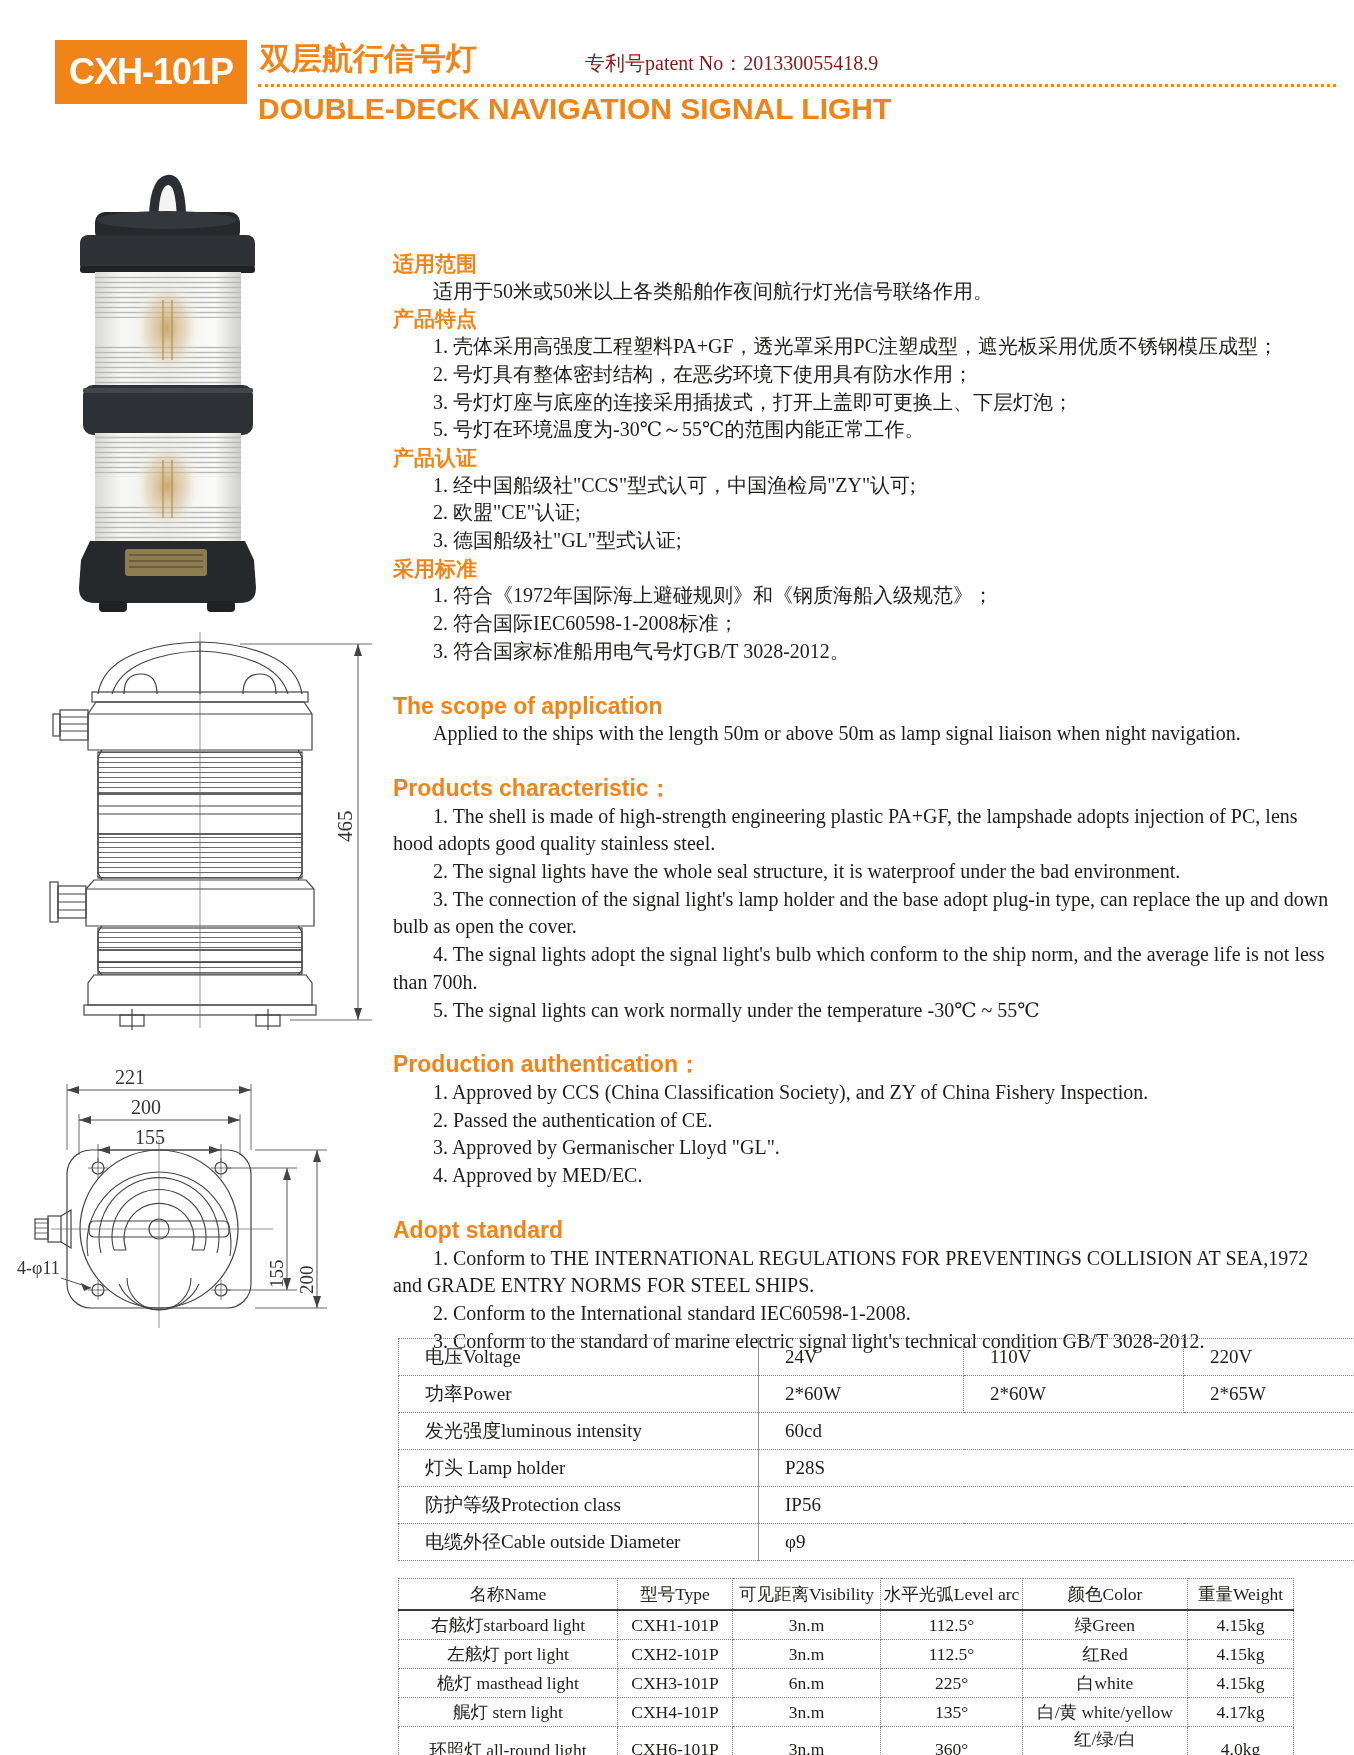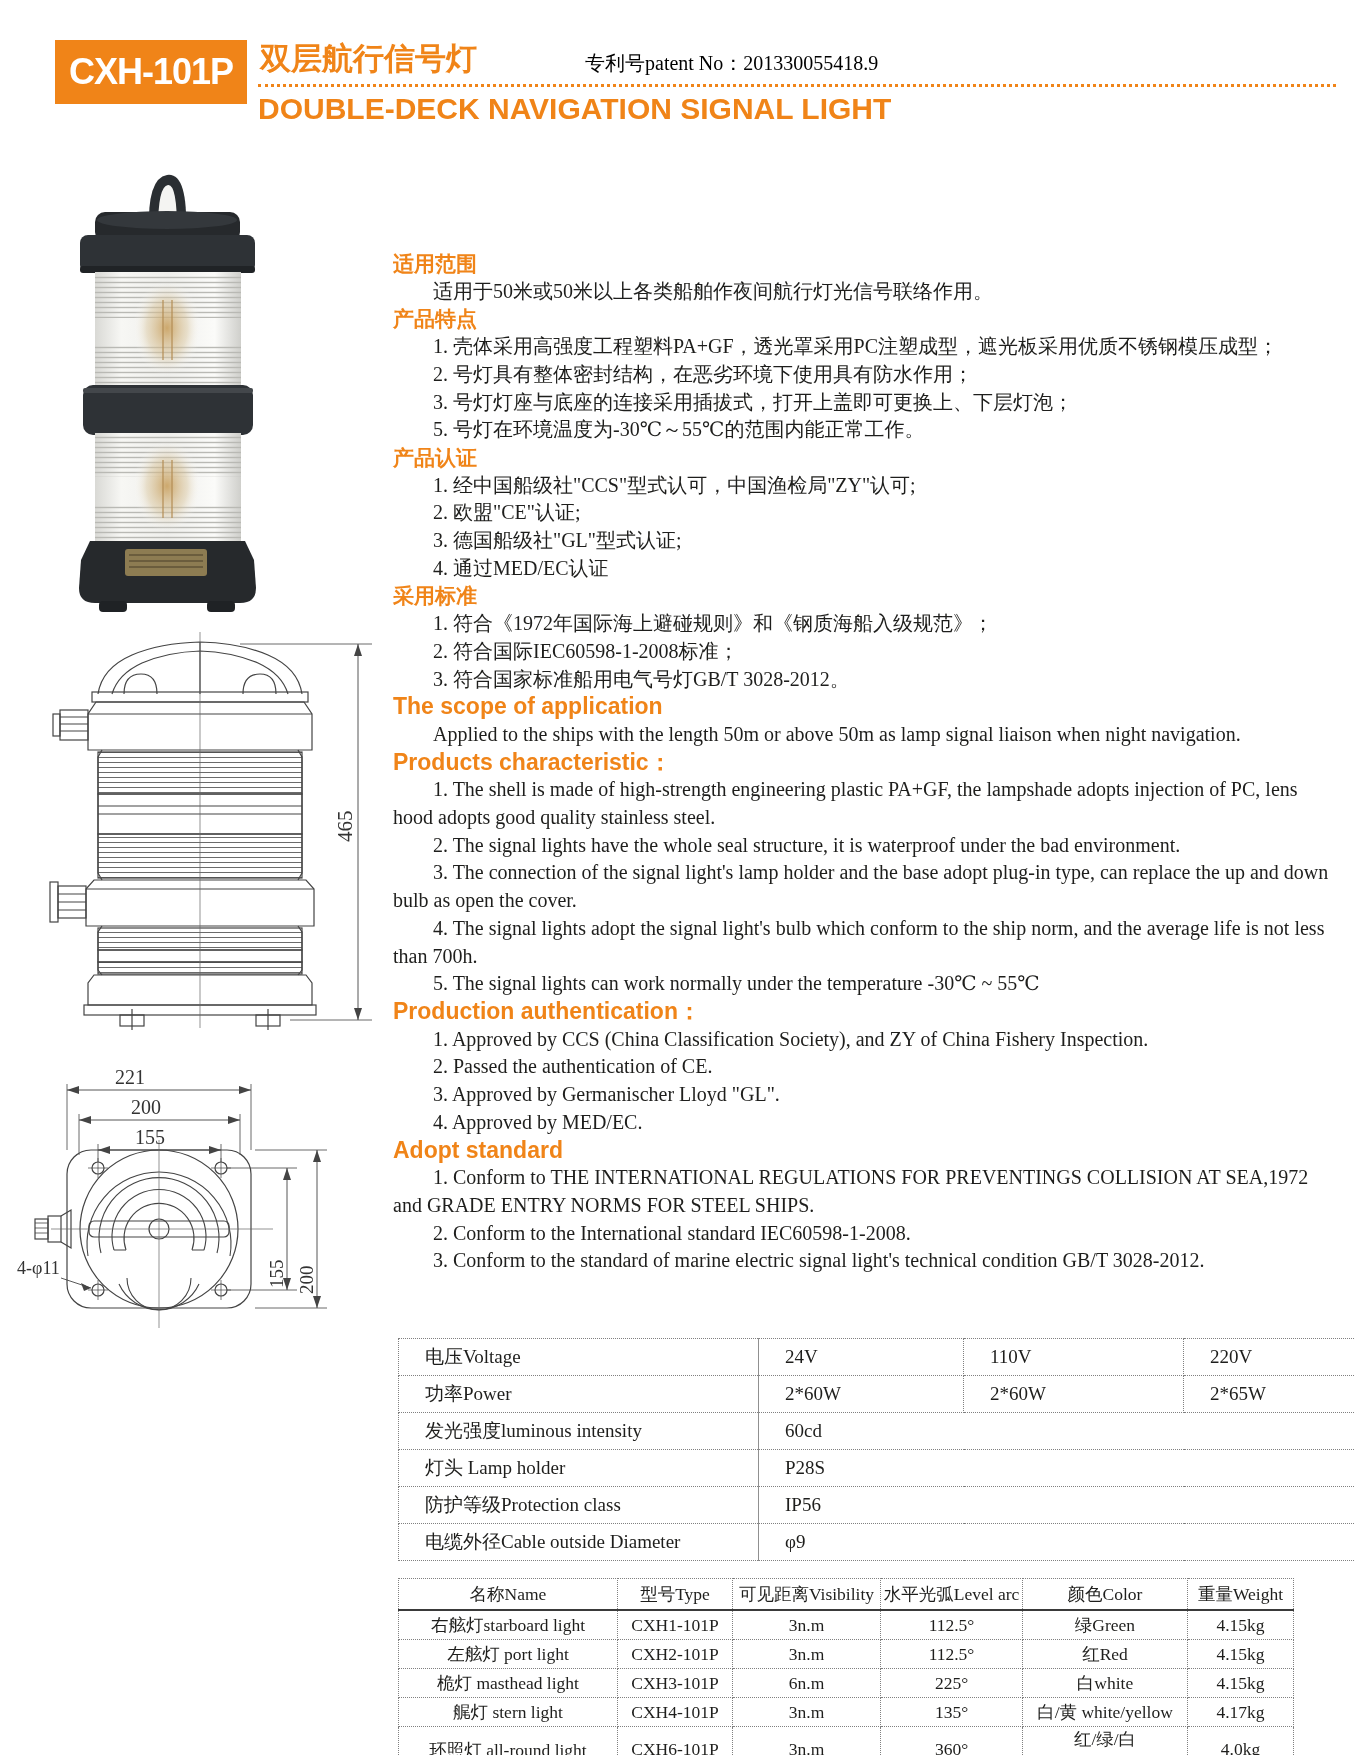--- a/index.html
+++ b/index.html
@@ -6,33 +6,33 @@
   .page{position:relative;width:1354px;height:1755px;background:#fff;overflow:hidden;
         font-family:"Liberation Serif","DejaVu Serif",serif;color:#1e1e1c;}
 
   
   .brand{position:absolute;left:55px;top:40px;width:192px;height:64px;background:#F08418;
          color:#fff;display:flex;align-items:center;justify-content:center;
          font-family:"Liberation Sans","DejaVu Sans",sans-serif;font-weight:bold;
          font-size:36px;letter-spacing:-1px;}
   .cn-title{position:absolute;left:260px;top:38px;color:#F08418;
             font-family:"Liberation Sans","DejaVu Sans",sans-serif;font-weight:bold;font-size:31px;}
-  .patent{position:absolute;left:585px;top:50px;font-size:20px;color:#000000;}
+  .patent{position:absolute;left:585px;top:50px;font-size:20px;color:#7f1d1d;}
   .dotline{position:absolute;left:258px;top:84px;width:1078px;height:0;border-top:3px dotted #F08418;}
   .en-title{position:absolute;left:258px;top:92px;color:#F08418;
             font-family:Liberation Sans, sans-serif;font-weight:bold;font-size:30px;}
 
   
   .fig{position:absolute;}
 
   
   .rc{position:absolute;left:393px;top:250px;width:944px;}
   .rc h3{margin:0;font-family:"Liberation Sans","DejaVu Sans",sans-serif;font-weight:bold;
          color:#F08418;font-size:21px;line-height:27.7px;}
-  .rc h3.en{font-size:23px;}
+  .rc h3.en{font-size:23px;margin-top:27px;}
   .rc p{margin:0;font-size:20px;line-height:27.7px;text-indent:2em;}
 
   
   table{border-collapse:collapse;}
   .t1{position:absolute;left:398px;top:1338px;width:865px;font-size:19px;table-layout:fixed;}
   .t1 td{border:1.5px dotted #808080;height:36px;padding:0 4px 0 26px;vertical-align:middle;}
   .t1 td.lbl{width:329px;border-right:1.5px solid #909090;}
   .t1 td.v1{width:174px;} .t1 td.v2{width:189px;} .t1 td.v3{width:173px;}
 
   .t2{position:absolute;left:398px;top:1578px;width:865px;font-size:17.5px;text-align:center;table-layout:fixed;}
@@ -223,21 +223,20 @@
     <h3>产品特点</h3>
     <p>1. 壳体采用高强度工程塑料PA+GF，透光罩采用PC注塑成型，遮光板采用优质不锈钢模压成型；</p>
     <p>2. 号灯具有整体密封结构，在恶劣环境下使用具有防水作用；</p>
     <p>3. 号灯灯座与底座的连接采用插拔式，打开上盖即可更换上、下层灯泡；</p>
     <p>5. 号灯在环境温度为-30℃～55℃的范围内能正常工作。</p>
 
     <h3>产品认证</h3>
     <p>1. 经中国船级社"CCS"型式认可，中国渔检局"ZY"认可;</p>
     <p>2. 欧盟"CE"认证;</p>
     <p>3. 德国船级社"GL"型式认证;</p>
-    <p>4. 通过MED/EC认证</p>
 
     <h3>采用标准</h3>
     <p>1. 符合《1972年国际海上避碰规则》和《钢质海船入级规范》；</p>
     <p>2. 符合国际IEC60598-1-2008标准；</p>
     <p>3. 符合国家标准船用电气号灯GB/T 3028-2012。</p>
 
     <h3 class="en">The scope of application</h3>
     <p>Applied to the ships with the length 50m or above 50m as lamp signal liaison when night navigation.</p>
 
     <h3 class="en">Products characteristic：</h3>

